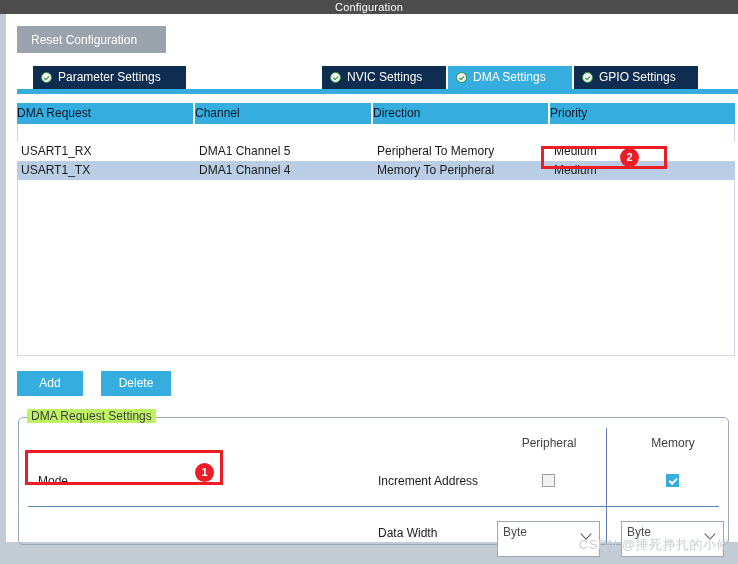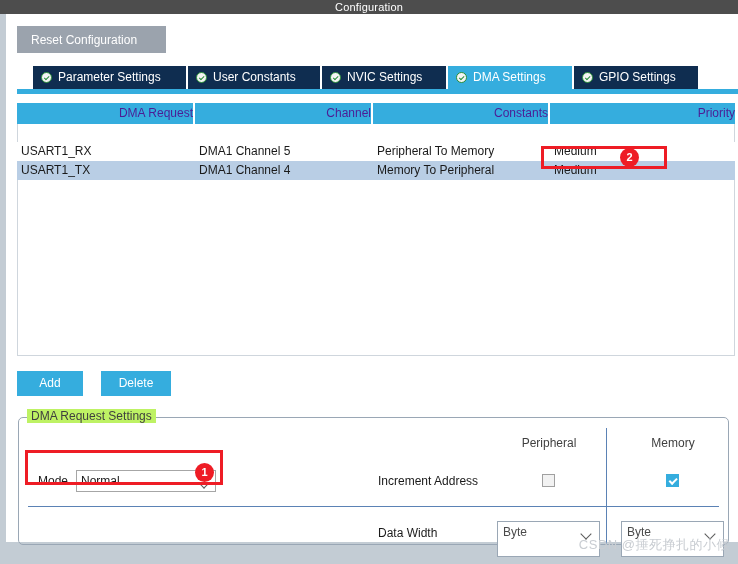--- a/index.html
+++ b/index.html
@@ -137,24 +137,24 @@
     box-sizing: border-box;
   }
   #table-head {
     position: absolute;
     left: 9px; top: 89px;
     width: 718px; height: 21px;
     display: flex;
   }
   #table-head .th {
     background: #35adde;
-    color: #4c1d95;
+    color: #0f172a;
     font-size: 12px;
     line-height: 21px;
-    text-align: right;
+    text-align: left;
     border-right: 2px solid #ffffff;
     box-sizing: border-box;
   }
   #table-head .th:last-child { border-right: none; }
 
   .trow {
     position: absolute;
     left: 9px;
     width: 718px;
     height: 19px;
@@ -363,24 +363,20 @@
   <div id="bottom-shade"></div>
 
   <div id="content">
 
     <button id="reset-btn">Reset Configuration</button>
 
     <div id="tabstrip">
       <div class="tab" style="left:9px;width:153px;">
         <span class="chk"></span>
         <span>Parameter Settings</span>
-      </div>
-      <div class="tab" style="left:164px;width:132px;">
-        <span class="chk"></span>
-        <span>User Constants</span>
       </div>
       <div class="tab active" style="left:424px;width:124px;">
         <span class="chk"></span>
         <span>DMA Settings</span>
       </div>
       <div class="tab" style="left:298px;width:124px;">
         <span class="chk"></span>
         <span>NVIC Settings</span>
       </div>
       <div class="tab" style="left:550px;width:124px;">
@@ -388,21 +384,21 @@
         <span>GPIO Settings</span>
       </div>
     </div>
     <div id="tab-underline"></div>
 
     <div id="dma-table"></div>
 
     <div id="table-head">
       <div class="th" style="width:178px;">DMA Request</div>
       <div class="th" style="width:178px;">Channel</div>
-      <div class="th" style="width:177px;">Constants</div>
+      <div class="th" style="width:177px;">Direction</div>
       <div class="th" style="width:185px;">Priority</div>
     </div>
 
     <div class="trow r0">
       <div class="td" style="width:178px;">USART1_RX</div>
       <div class="td" style="width:178px;">DMA1 Channel 5</div>
       <div class="td" style="width:177px;">Peripheral To Memory</div>
       <div class="td" style="width:185px;">Medium</div>
     </div>
 
@@ -419,24 +415,20 @@
     <div id="group"></div>
     <div id="group-legend">DMA Request Settings</div>
 
     <div class="colhdr" id="hdr-peripheral">Peripheral</div>
     <div class="colhdr" id="hdr-memory">Memory</div>
 
     <div id="vsep"></div>
     <div id="hsep"></div>
 
     <div id="mode-label">Mode</div>
-    <div id="mode-combo">
-      <span>Normal</span>
-      <span class="chev"></span>
-    </div>
 
     <div id="inc-label">Increment Address</div>
     <div class="cbox" id="cb-peripheral"></div>
     <div class="cbox" id="cb-memory"></div>
 
     <div id="dw-label">Data Width</div>
     <div class="combo" id="dw-peripheral">
       <span>Byte</span>
       <span class="chev"></span>
     </div>

